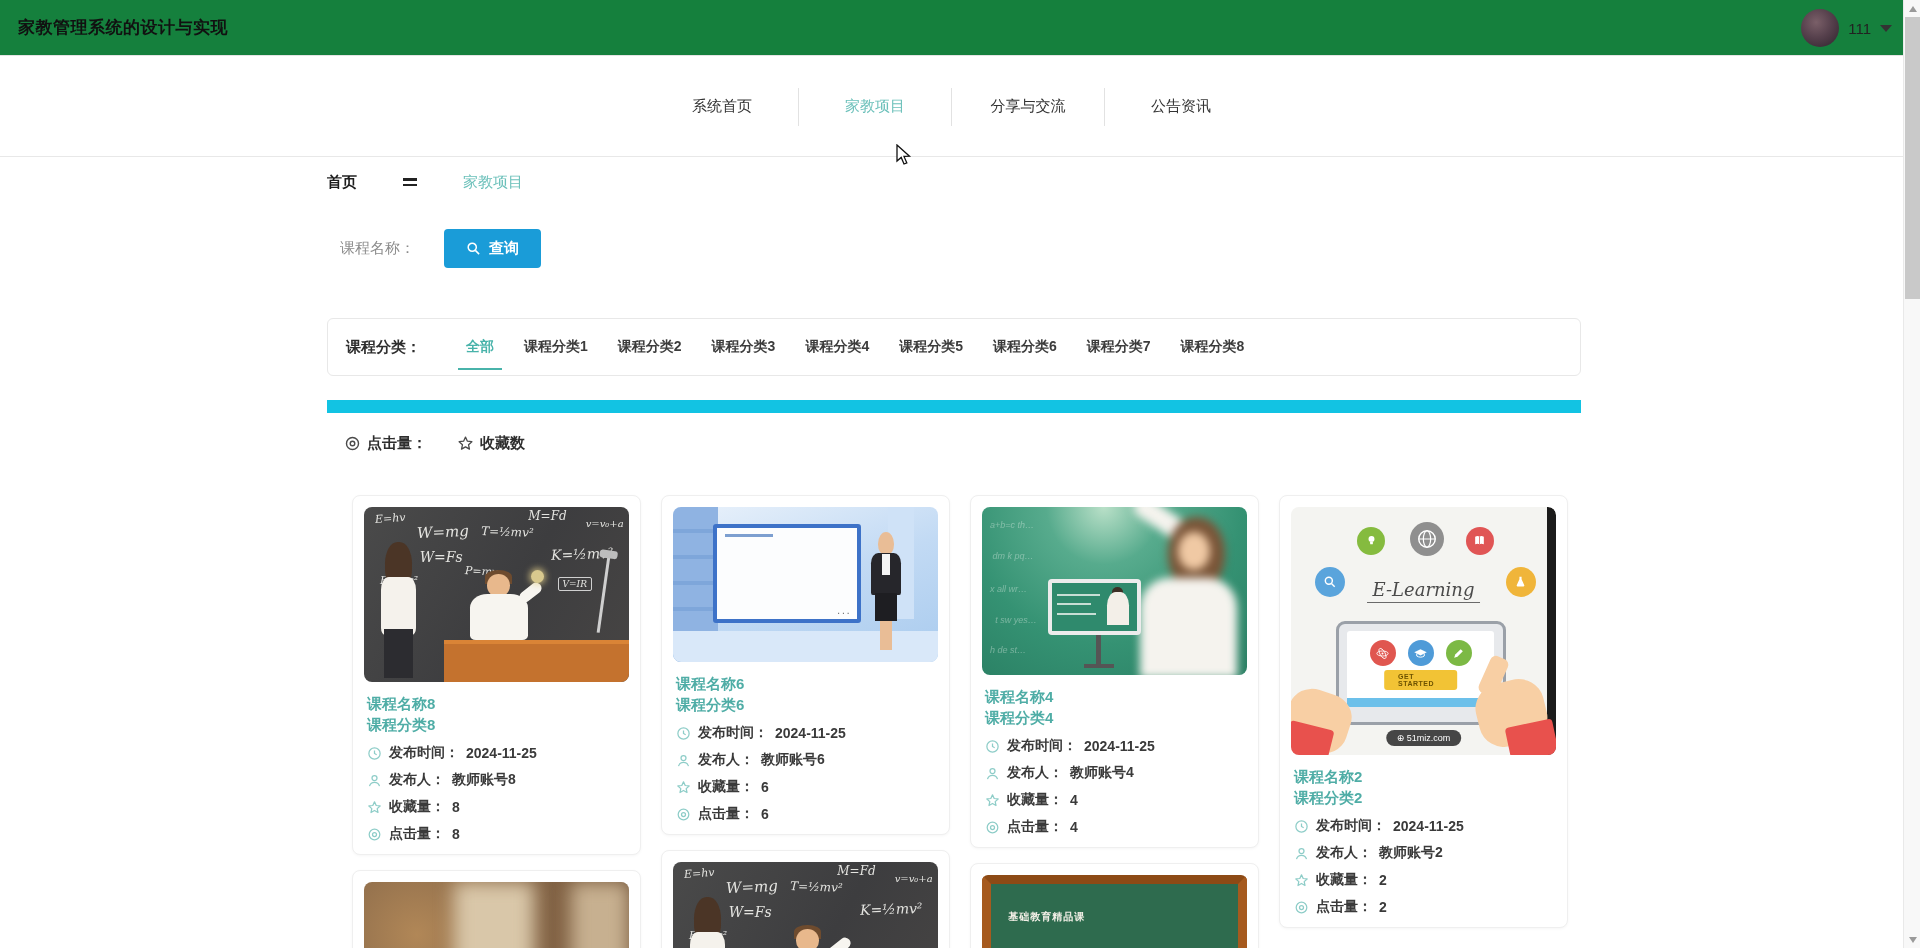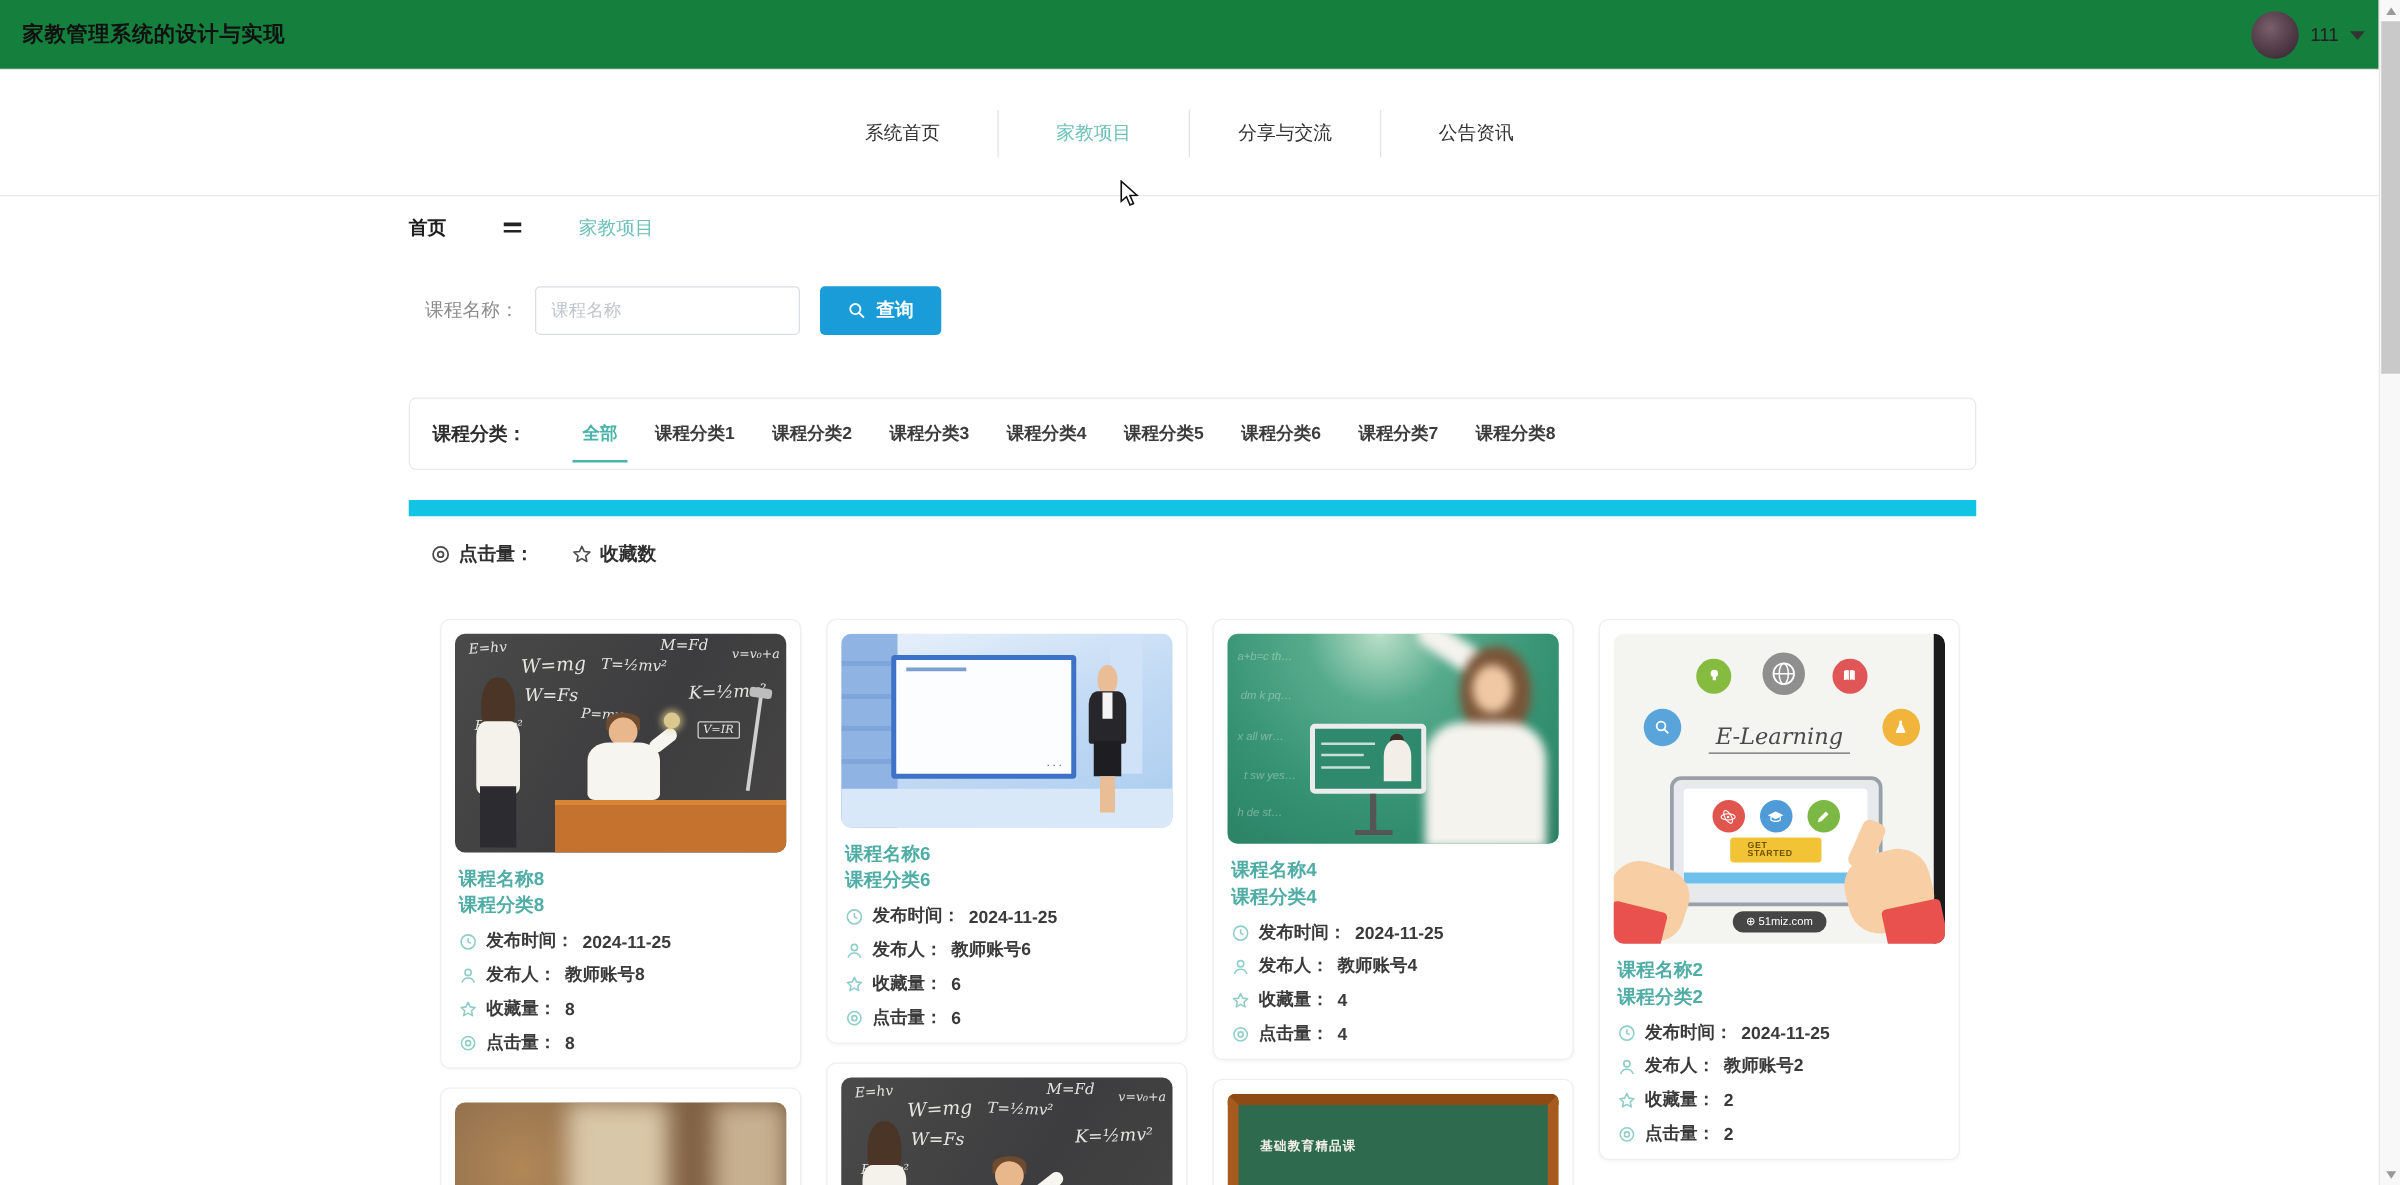--- a/index.html
+++ b/index.html
@@ -215,21 +215,20 @@
     <span class="home">首页</span>
     <span class="crumb-sep">
         <i></i>
         <i></i>
       </span>
     <span class="cur">家教项目</span>
   </div>
 
   <div class="searchrow">
     <span class="lbl">课程名称：</span>
-    <input type="text" placeholder="课程名称" style="">
     <button class="btn-query">
       <svg width="15" height="15" viewBox="0 0 24 24">
         <circle cx="10" cy="10" r="6.5" fill="none" stroke="#fff" stroke-width="2.4"></circle>
         <line x1="15" y1="15" x2="21" y2="21" stroke="#fff" stroke-width="2.4"></line>
       </svg>
       <span>查询</span>
     </button>
   </div>
 
   <div class="catbox">

